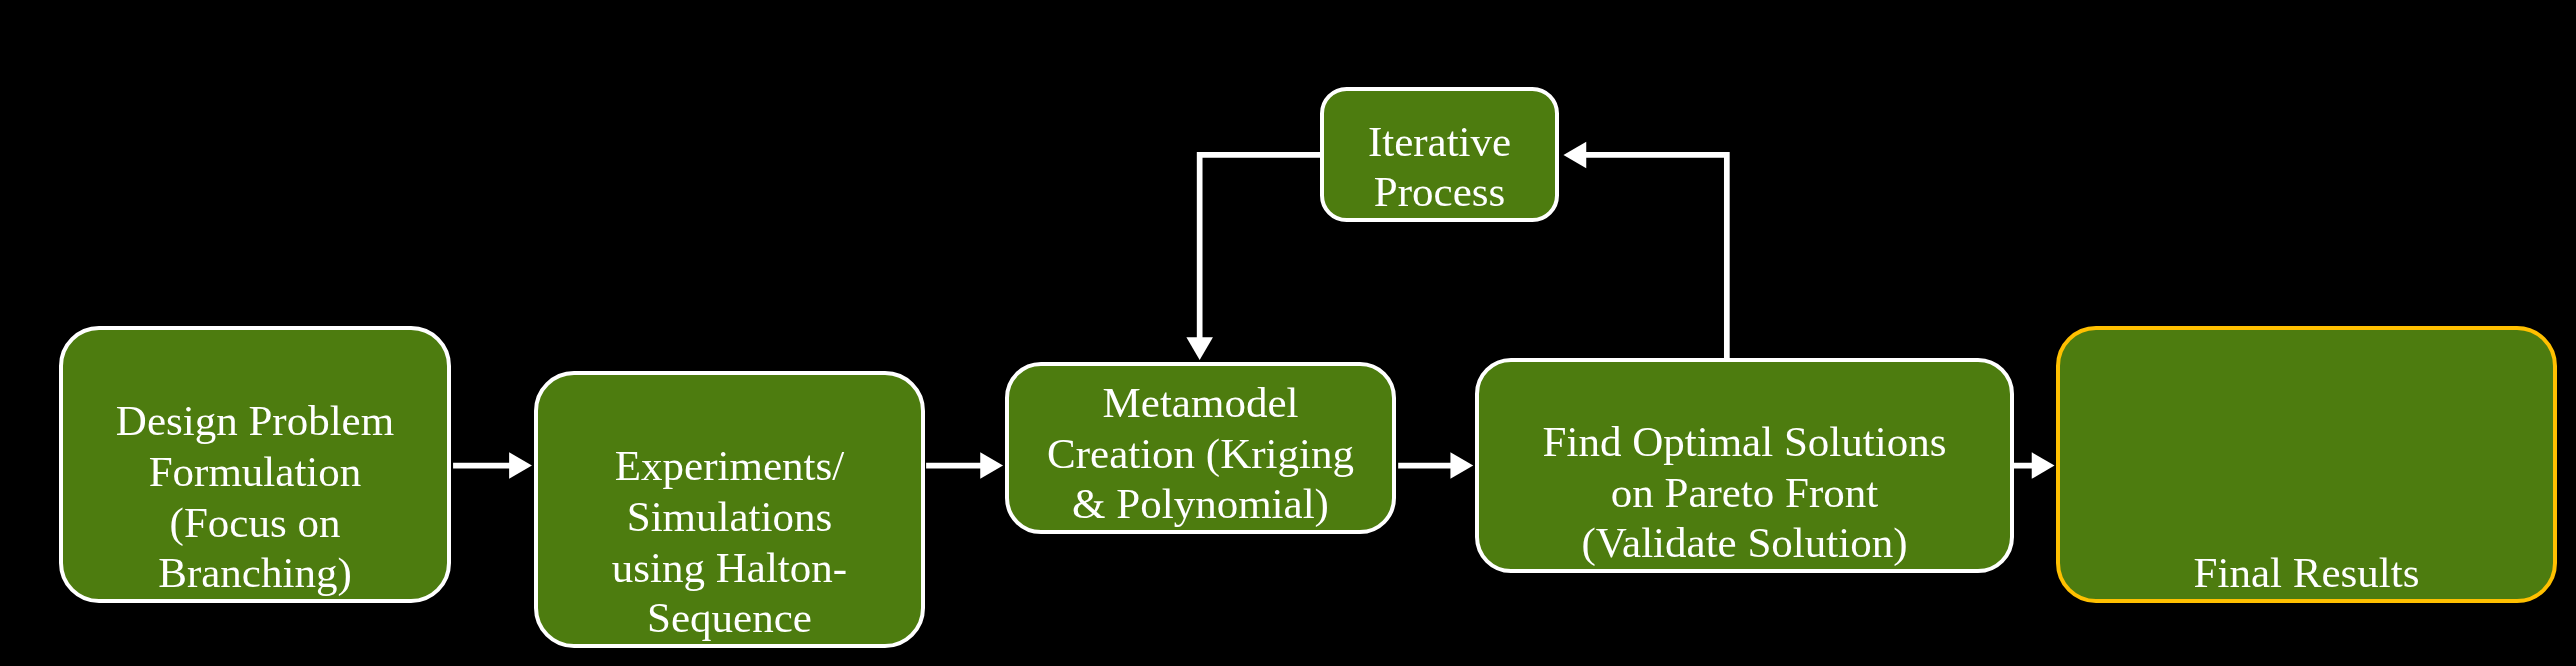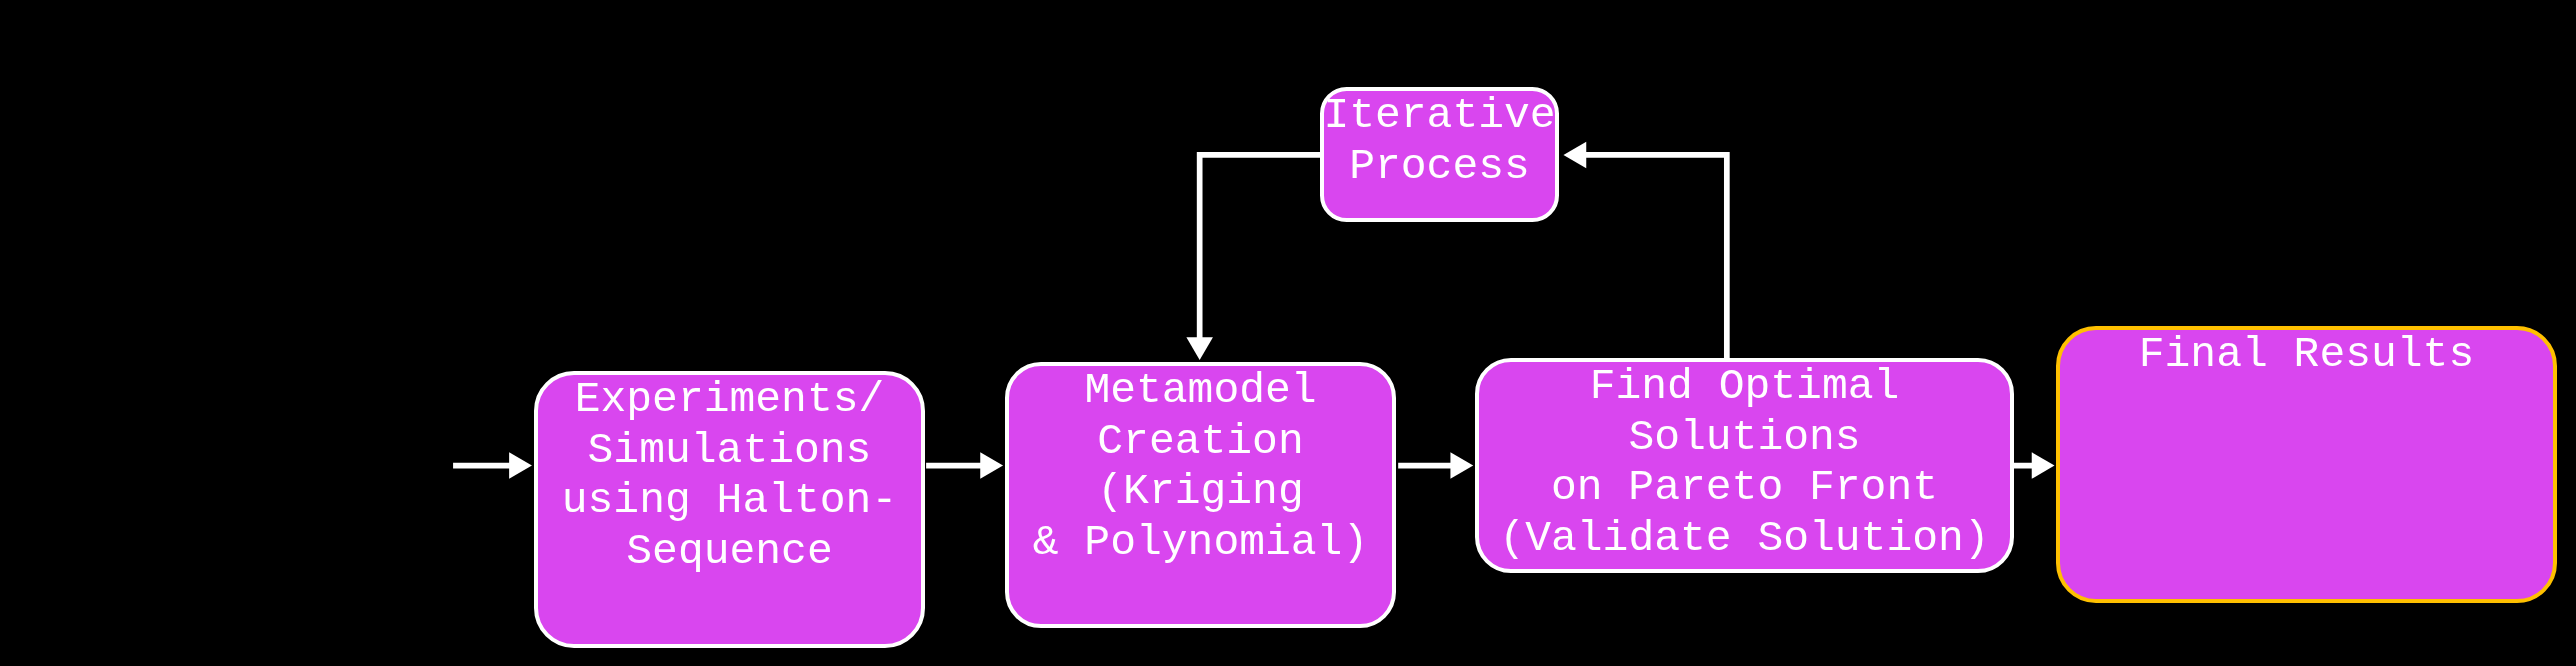--- a/index.html
+++ b/index.html
@@ -13,29 +13,28 @@
   }
   .arrow-layer {
     position: absolute;
     left: 0; top: 0;
     width: 2576px; height: 667px;
   }
   .node {
     position: absolute;
     box-sizing: border-box;
     border: 4.7px solid #FFFFFF;
-    background: #d946ef;
+    background: #4d7c0f;
     color: #FFFFFF;
     display: flex;
-    align-items: flex-start;
+    align-items: flex-end;
     justify-content: center;
     text-align: center;
     font-size: 43px;
     line-height: 1.18;
-    font-family: Liberation Mono, monospace;
   }
   .r-big   { border-radius: 40px; }
   .r-mid   { border-radius: 36px; }
   .r-small { border-radius: 26.6px; }
   .node--accent { border-color: #FFC000; }
   .node-label { white-space: pre-line; }
 </style>
 </head>
 <body>
 
@@ -67,29 +66,35 @@
       <polyline points="1818,377 1818,163 1668,163" fill="none" stroke="#FFFFFF" stroke-width="6"></polyline>
       <polygon points="1646,163 1670,149 1670,177" fill="#FFFFFF"></polygon>
     </g>
 
     <g>
       <polyline points="1390,163 1263,163 1263,356" fill="none" stroke="#FFFFFF" stroke-width="6"></polyline>
       <polygon points="1263,379 1249,355 1277,355" fill="#FFFFFF"></polygon>
     </g>
   </svg>
 
+  <div class="node r-big" style="left:59px; top:326px; width:392px; height:277px;">
+    <span class="node-label">Design Problem
+Formulation
+(Focus on
+Branching)</span>
+  </div>
 
   <div class="node r-big" style="left:534px; top:326px; width:391px; height:277px;margin-top:45px;">
     <span class="node-label">Experiments/
 Simulations
 using Halton-
 Sequence</span>
   </div>
 
-  <div class="node r-mid" style="left:1005px; top:362px; width:391px; height:266px;">
+  <div class="node r-mid" style="left:1005px; top:362px; width:391px; height:172px;">
     <span class="node-label">Metamodel
 Creation (Kriging
 &amp; Polynomial)</span>
   </div>
 
   <div class="node r-mid" style="left:1475px; top:358px; width:539px; height:215px;">
     <span class="node-label">Find Optimal Solutions
 on Pareto Front
 (Validate Solution)</span>
   </div>

